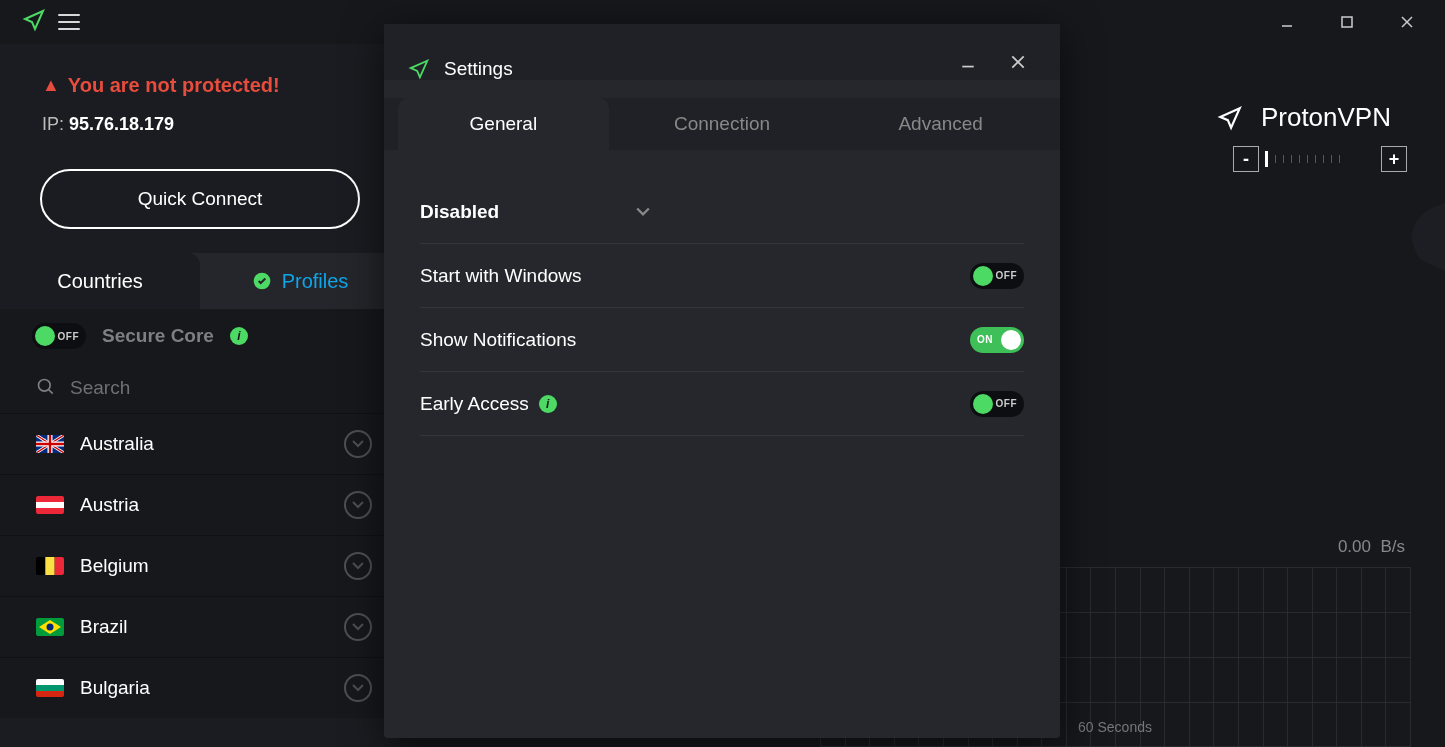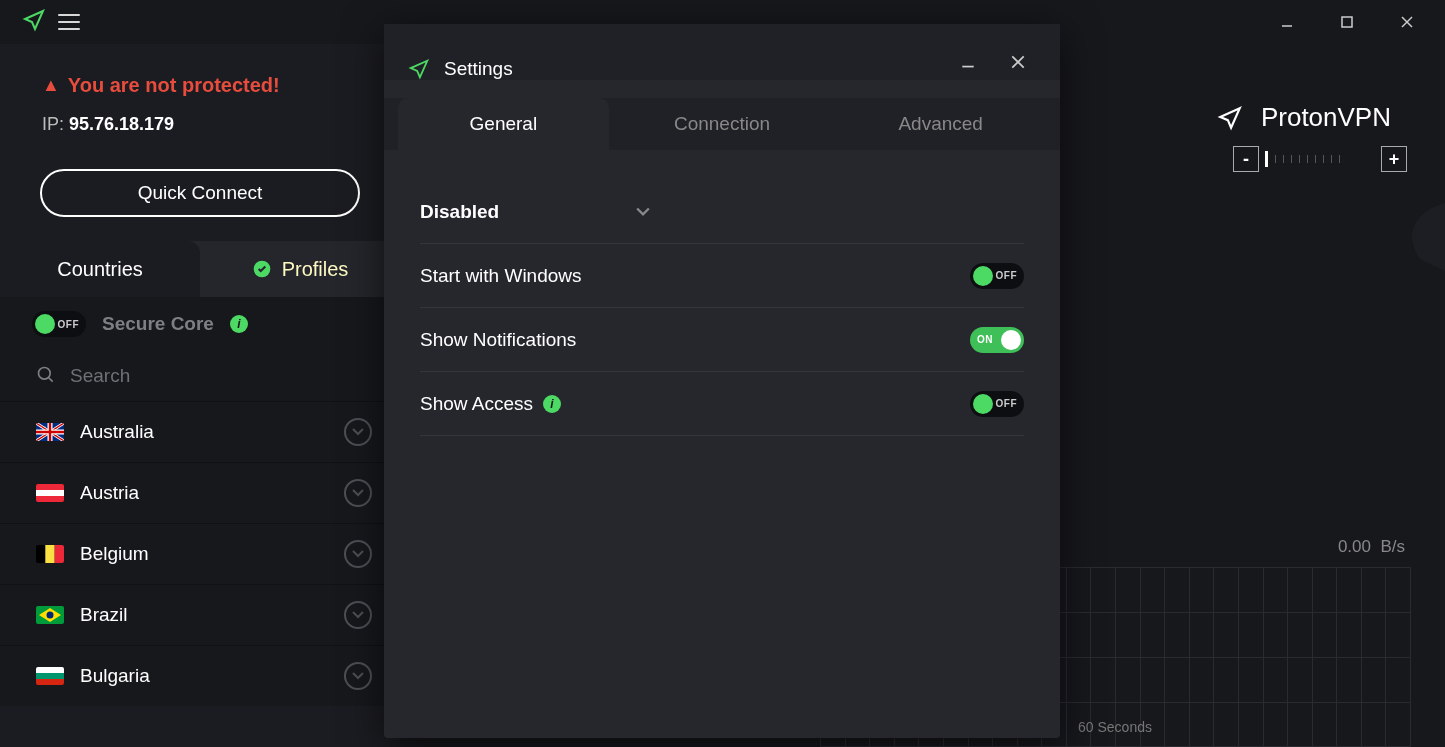--- a/index.html
+++ b/index.html
@@ -24,23 +24,23 @@
   .winbtn svg { width:14px; height:14px; }
 
   .mainrow { display:flex; height:calc(100% - 44px); }
   .sidebar { width:400px; background:#1b1c21; display:flex; flex-direction:column; }
   .status { padding:30px 30px 18px 42px; }
   .warn { color:#e74c3c; font-size:20px; font-weight:600; display:flex; align-items:center; gap:8px;}
   .warn .tri { font-size:18px; }
   .ipline { margin-top:17px; font-size:18px; }
   .ipline .lbl { color:#bbb; }
   .ipline .val { font-weight:700; color:#fff; }
-  .quick { margin:16px 40px 24px; border:2px solid #fff; border-radius:30px; height:48px; display:flex; align-items:center; justify-content:center; font-size:19px; cursor:pointer; }
+  .quick { margin:16px 40px 24px; border:2px solid #fff; border-radius:30px; height:60px; display:flex; align-items:center; justify-content:center; font-size:19px; cursor:pointer; }
   .tabs { display:flex; background:#25262b; height:56px; border-top-left-radius:12px; border-top-right-radius:12px; }
-  .tab { flex:1; display:flex; align-items:center; justify-content:center; gap:10px; font-size:20px; color:#fef9c3; cursor:pointer; }
+  .tab { flex:1; display:flex; align-items:center; justify-content:center; gap:10px; font-size:20px; color:#0ea5e9; cursor:pointer; }
   .tab.active { background:#1b1c21; color:#fff; border-top-left-radius:12px; border-top-right-radius:12px;}
   .secure { display:flex; align-items:center; gap:16px; padding:14px 32px; background:#17181c; margin:0; }
   .toggle { width:54px; height:26px; border-radius:13px; background:#0d0e11; display:flex; align-items:center; padding:3px; cursor:pointer; position:relative;}
   .toggle .knob { width:20px; height:20px; border-radius:50%; background:#4cd964; }
   .toggle .txt { position:absolute; right:7px; font-size:10px; font-weight:700; color:#ccc; letter-spacing:0.5px;}
   .toggle.on { background:#3fbf57; justify-content:flex-end; }
   .toggle.on .knob { background:#fff; }
   .toggle.on .txt { left:7px; right:auto; color:#fff; }
   .secure .label { color:#7d7f85; font-size:19px; font-weight:600;}
   .infoicon { width:18px; height:18px; border-radius:50%; background:#4cd964; color:#17181c; font-size:12px; font-weight:700; display:flex; align-items:center; justify-content:center; font-style:italic;}
@@ -369,21 +369,21 @@
     </div>
     <div class="setrow">
       <div class="slabel">Show Notifications</div>
       <div class="toggle on">
           <span class="txt">ON</span>
           <div class="knob"></div>
         </div>
     </div>
     <div class="setrow">
       <div class="slabel">
-        <span>Show Access</span>
+        <span>Early Access</span>
         <span class="infoicon">i</span>
       </div>
       <div class="toggle">
           <div class="knob"></div>
           <span class="txt">OFF</span>
         </div>
     </div>
   </div>
 </div>
 

